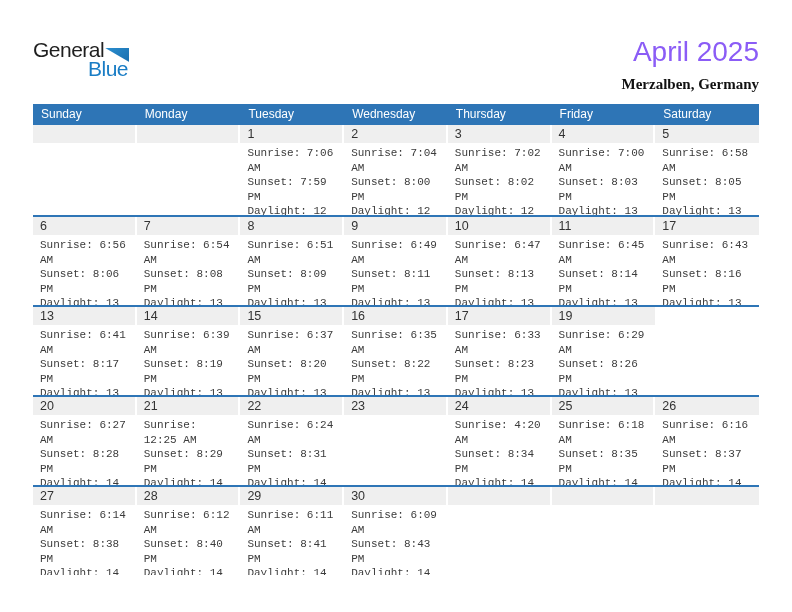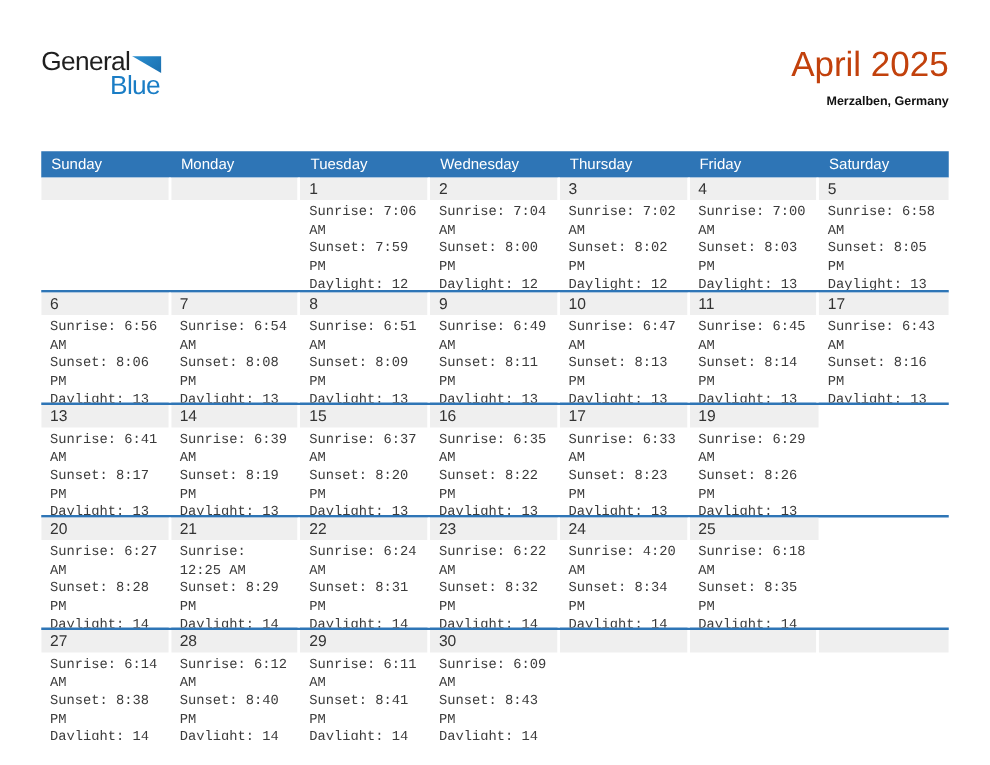--- a/index.html
+++ b/index.html
@@ -4,32 +4,32 @@
 <style>
   html,body{margin:0;padding:0;}
   body{
     width:792px;height:612px;background:#ffffff;overflow:hidden;position:relative;
     font-family:"Liberation Sans", sans-serif;
   }
   .page{position:absolute;inset:0;}
 
   
   .logo{position:absolute;left:33px;top:38px;}
-  .logo-line1{display:flex;align-items:center;font-size:21px;letter-spacing:-0.5px;color:#1f1f1f;}
+  .logo-line1{display:flex;align-items:flex-end;font-size:21px;letter-spacing:-0.5px;color:#1f1f1f;}
   .logo-flag{width:24px;height:14px;margin-top:3px;margin-left:1px;
     background:linear-gradient(135deg,#2b8fd0 0%,#1a6faf 100%);
     -webkit-clip-path:polygon(0 0,100% 0,100% 100%);clip-path:polygon(0 0,100% 0,100% 100%);}
   .logo-line2{font-size:21px;letter-spacing:-0.5px;color:#1a7dc5;margin-left:55px;margin-top:-5px;}
 
   
-  .title{position:absolute;right:33px;top:36px;font-size:28px;color:#c2410c;text-align:right;margin-left:47px;}
-  .subtitle{position:absolute;right:33px;top:76px;font-size:10px;font-weight:bold;color:#111;}
+  .title{position:absolute;right:33px;top:36px;font-size:28px;color:#8b5cf6;text-align:right;margin-left:47px;}
+  .subtitle{position:absolute;right:33px;top:76px;font-size:15px;font-weight:bold;color:#111;font-family:Liberation Serif, serif;}
 
   
-  .calendar{position:absolute;left:33px;top:121px;width:726px;}
+  .calendar{position:absolute;left:33px;top:104px;width:726px;}
   .weekday-row{display:grid;grid-template-columns:repeat(7,1fr);background:#2e75b6;height:21px;}
   .weekday-cell{color:#ffffff;font-size:12px;line-height:21px;padding-left:8px;overflow:hidden;white-space:nowrap;}
 
   .week-row{display:grid;grid-template-columns:repeat(7,1fr);height:90px;box-sizing:border-box;}
   .week-row + .week-row{border-top:2px solid #2e75b6;}
   .day-cell{box-sizing:border-box;border-right:2px solid #ffffff;overflow:hidden;}
   .day-cell:last-child{border-right:none;}
   .day-band{height:18px;background:#efefef;font-size:12.5px;color:#333333;line-height:18px;padding-left:7px;}
   .day-lines{padding:3px 4px 0 7px;font-size:11px;line-height:14.5px;color:#3b3b3b;font-family:Liberation Mono, monospace;}
 </style>
@@ -236,42 +236,45 @@
           <div class="day-cell">
             <div class="day-band">22</div>
             <div class="day-lines">
               <div>Sunrise: 6:24 AM</div>
               <div>Sunset: 8:31 PM</div>
               <div>Daylight: 14 hours and 7 minutes.</div>
             </div>
           </div>
           <div class="day-cell">
             <div class="day-band">23</div>
-            <div class="day-lines">
-              <div>Sunrise: 6:22 AM</div>
-              <div>Sunset: 8:32 PM</div>
-              <div>Daylight: 14 hours and 10 minutes.</div>
-            </div>
           </div>
           <div class="day-cell">
             <div class="day-band">24</div>
             <div class="day-lines">
               <div>Sunrise: 4:20 AM</div>
               <div>Sunset: 8:34 PM</div>
               <div>Daylight: 14 hours and 13 minutes.</div>
             </div>
           </div>
           <div class="day-cell">
             <div class="day-band">25</div>
             <div class="day-lines">
               <div>Sunrise: 6:18 AM</div>
               <div>Sunset: 8:35 PM</div>
               <div>Daylight: 14 hours and 17 minutes.</div>
             </div>
           </div>
+          <div class="day-cell">
+            <div class="day-band">26</div>
+            <div class="day-lines">
+              <div>Sunrise: 6:16 AM</div>
+              <div>Sunset: 8:37 PM</div>
+              <div>Daylight: 14 hours and 20 minutes.</div>
+            </div>
+          </div>
         </div>
         <div class="week-row">
           <div class="day-cell">
             <div class="day-band">27</div>
             <div class="day-lines">
               <div>Sunrise: 6:14 AM</div>
               <div>Sunset: 8:38 PM</div>
               <div>Daylight: 14 hours and 23 minutes.</div>
             </div>
           </div>

